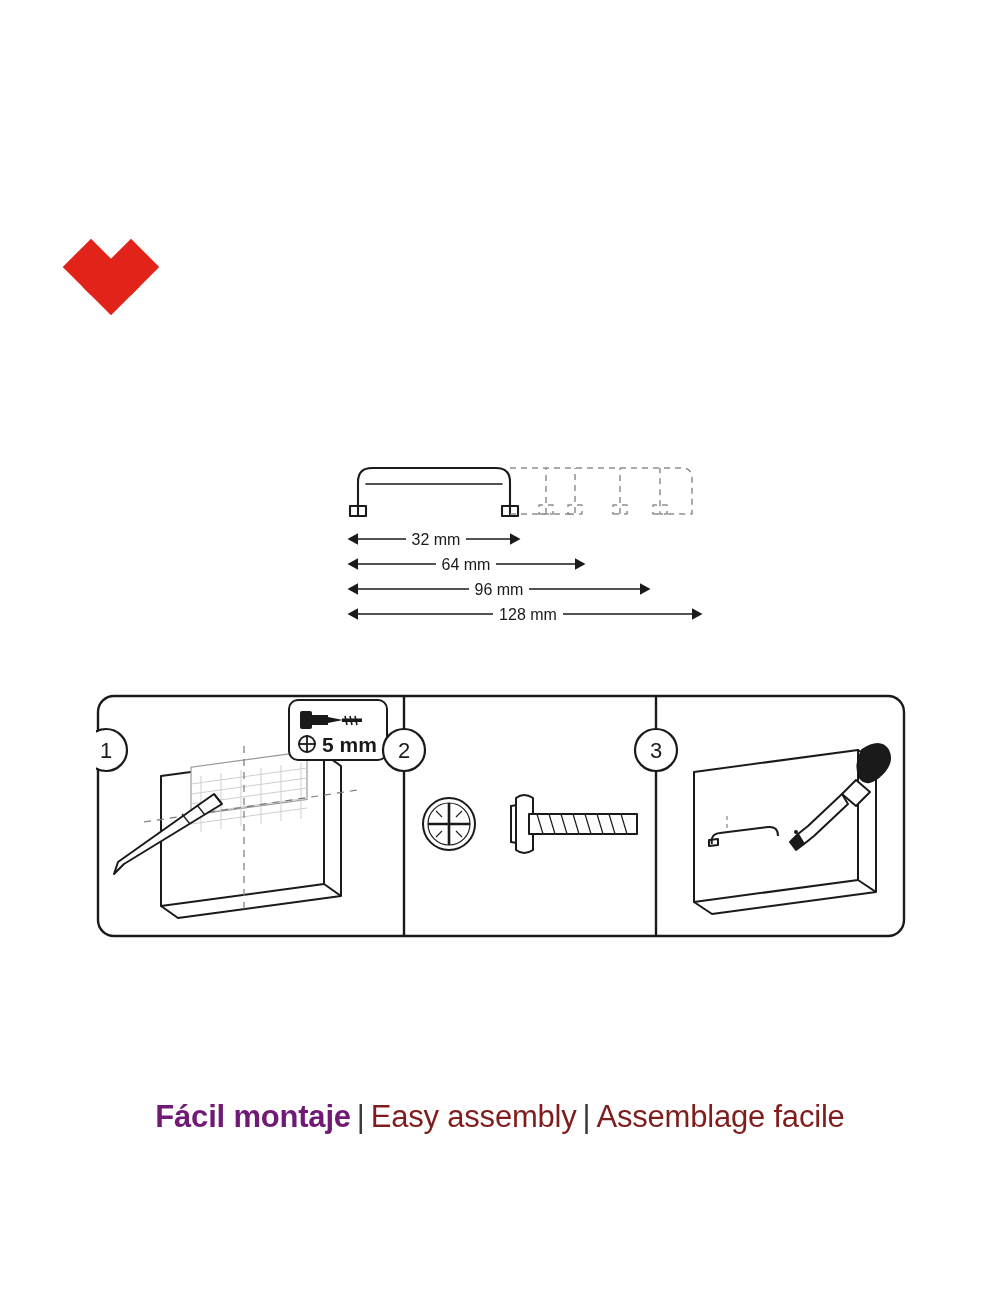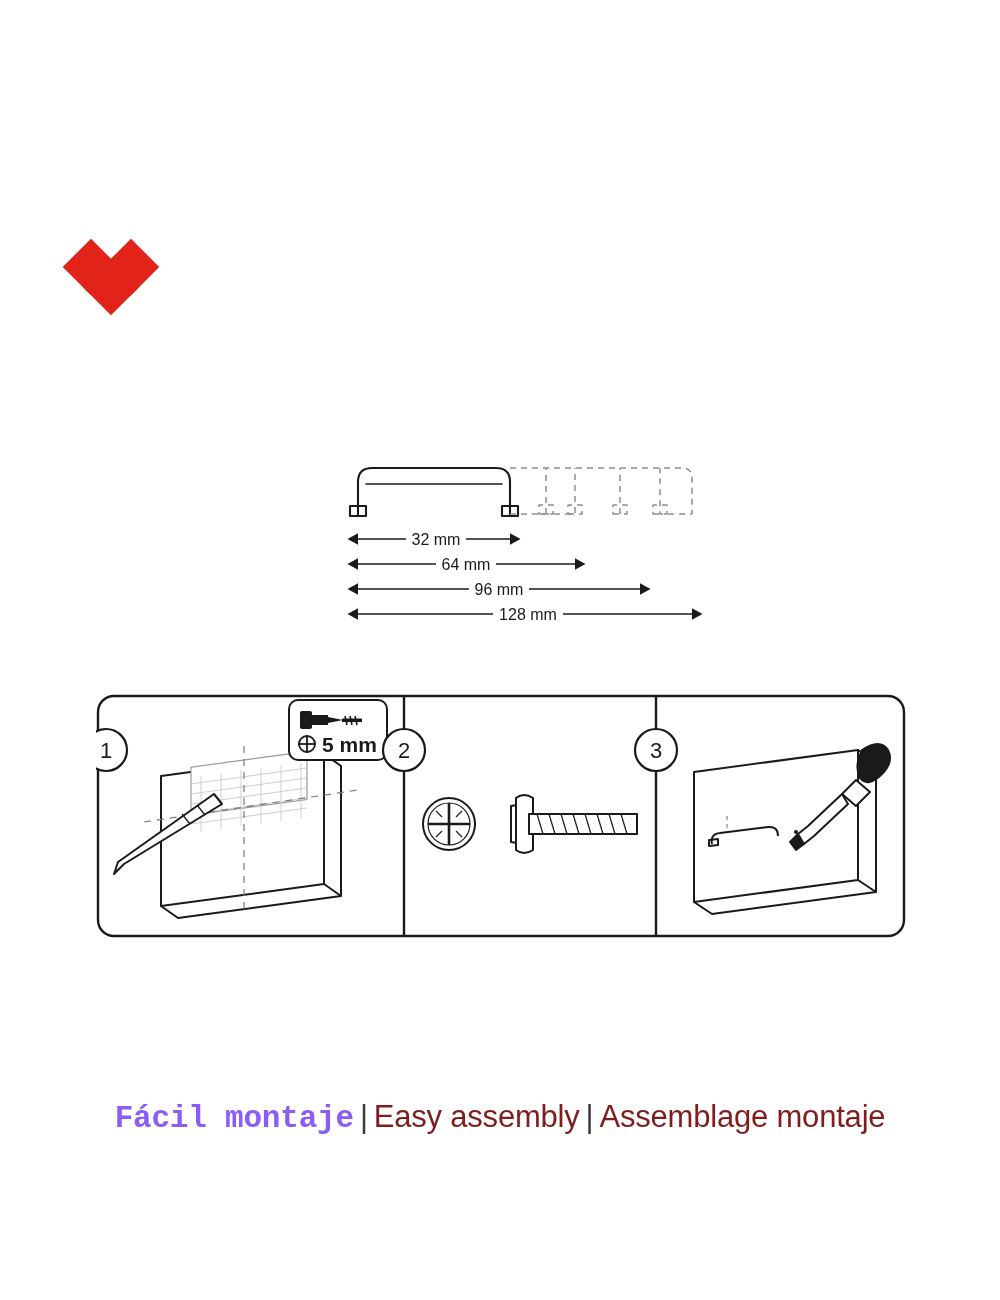--- a/index.html
+++ b/index.html
@@ -55,22 +55,21 @@
     left: 0;
     top: 1055px;
     width: 1000px;
     text-align: center;
     font-size: 31px;
     letter-spacing: -0.2px;
     white-space: nowrap;
   }
   .caption .es {
     font-weight: bold;
-    color: #8b5cf6;
-    font-family: Liberation Mono, monospace;
+    color: #701a75;
   }
   .caption .sep {
     color: #3a3a3a;
     font-weight: 300;
     padding: 0 6px;
   }
   .caption .en,
   .caption .fr {
     font-weight: 400;
     color: #7f1d1d;
@@ -264,16 +263,16 @@
       <g stroke="#1a1a1a" stroke-width="2" stroke-linejoin="round">
         <path d="M766,56 Q784,44 792,56 Q798,68 786,80 Q772,94 764,84 Q758,72 766,56 Z" fill="#1a1a1a"></path>
         <path d="M760,86 L774,98 L760,112 L746,100 Z" fill="#ffffff"></path>
         <path d="M746,100 L712,132 L702,140 L708,150 L718,142 L752,110 Z" fill="#ffffff"></path>
         <path d="M702,140 L694,148 L700,156 L708,150" fill="#1a1a1a"></path>
       </g>
     </svg>
   </div>
 
   <div class="caption">
-    <span class="es">Fácil montaje</span><span class="sep">|</span><span class="en">Easy assembly</span><span class="sep">|</span><span class="fr">Assemblage montaje</span>
+    <span class="es">Fácil montaje</span><span class="sep">|</span><span class="en">Easy assembly</span><span class="sep">|</span><span class="fr">Assemblage facile</span>
   </div>
 
 </div>
 
 </body></html>

